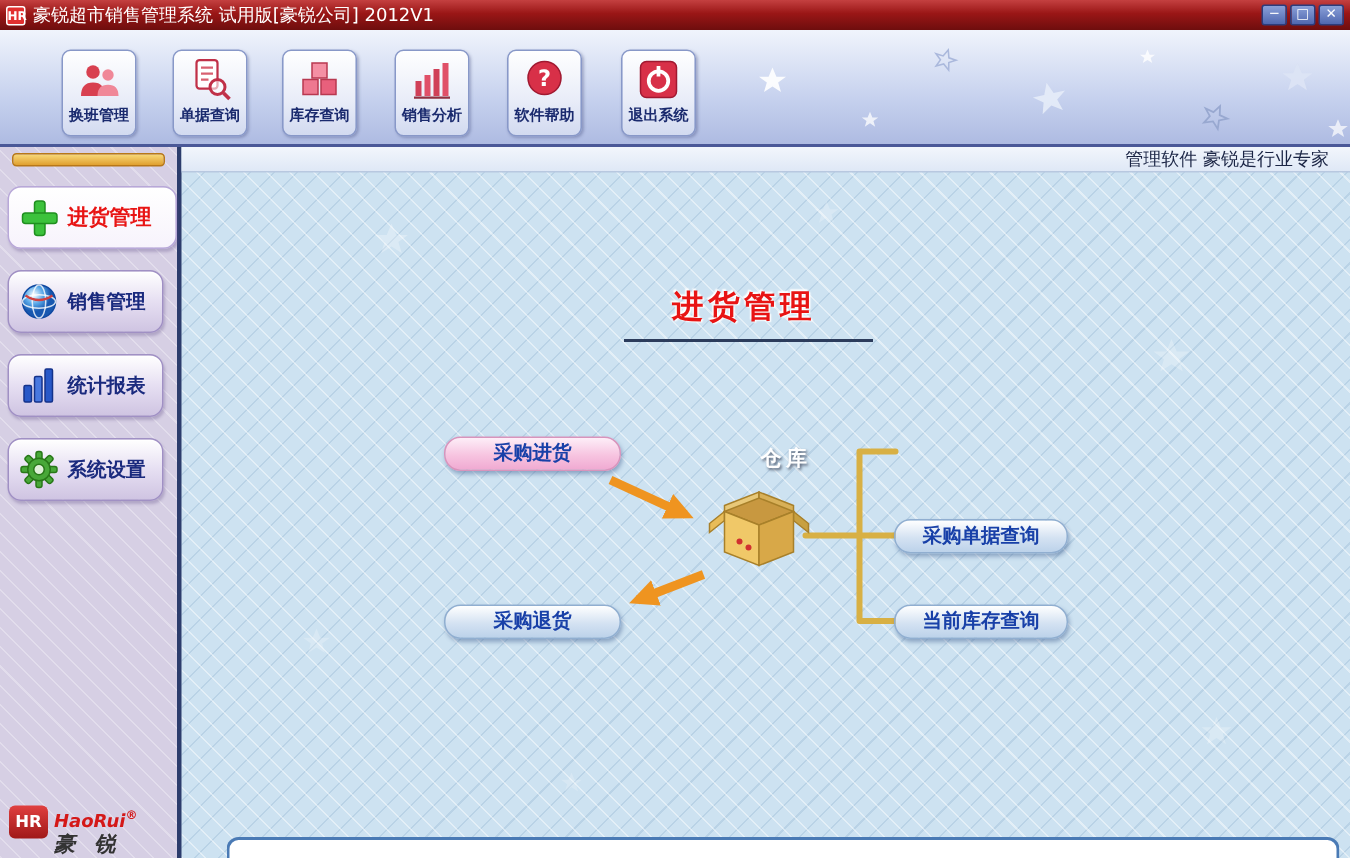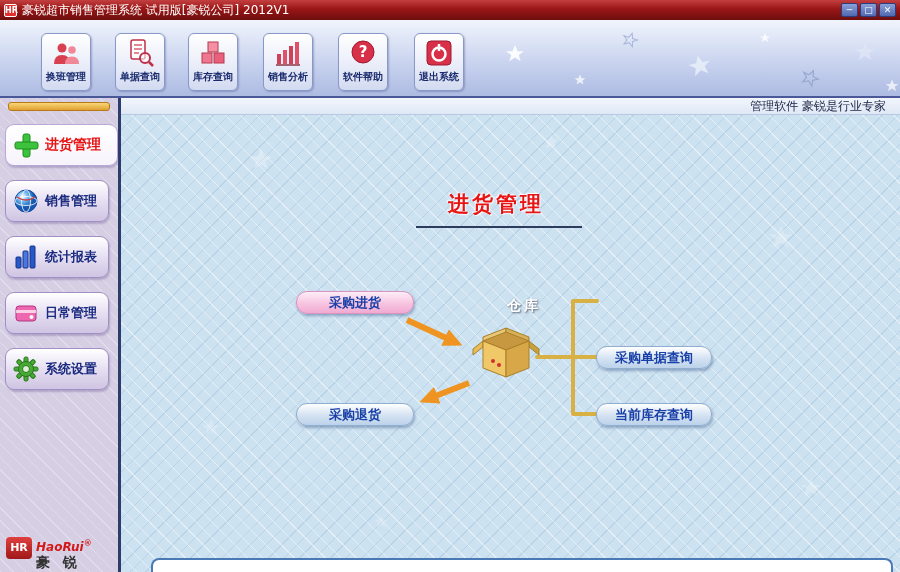--- a/index.html
+++ b/index.html
@@ -74,21 +74,21 @@
   }
   .m-icon { width:26px; height:26px; flex:0 0 26px; }
   .logo { position:absolute; left:6px; bottom:0; display:flex; gap:4px; align-items:flex-start; }
   .logo-mark {
     width:26px; height:22px; background:linear-gradient(#e04040,#a01818);
     border-radius:4px; color:#fff; font-weight:bold; font-size:11px;
     text-align:center; line-height:22px;
   }
   .logo-brand { font-size:12px; font-weight:bold; font-style:italic; color:#d41818; line-height:13px; }
   .logo-reg { font-size:8px; vertical-align:super; }
-  .logo-cn { font-size:14px; font-weight:bold; color:#333; letter-spacing:4px; }
+  .logo-cn { font-size:14px; font-weight:bold; color:#333; letter-spacing:4px;font-style:italic; }
 
   
   .main {
     position:absolute; left:118px; top:98px; width:782px; height:474px;
     border-left:3px solid #2c3c6c;
     background-color:#cde2f1;
     background-image:
       repeating-linear-gradient(45deg, rgba(255,255,255,.45) 0 1px, transparent 1px 11px),
       repeating-linear-gradient(135deg, rgba(140,175,205,.30) 0 1px, transparent 1px 11px);
   }
@@ -268,30 +268,20 @@
       <span class="m-icon">
         <svg width="26" height="26" viewBox="0 0 26 26">
           <rect x="3" y="13" width="5" height="11" rx="1" fill="#2858c8" stroke="#14328a"></rect>
           <rect x="10" y="7" width="5" height="17" rx="1" fill="#4878e0" stroke="#14328a"></rect>
           <rect x="17" y="2" width="5" height="22" rx="1" fill="#2858c8" stroke="#14328a"></rect>
         </svg>
       </span>
       <span>统计报表</span>
     </div>
 
-    <div class="menu-item">
-      <span class="m-icon">
-        <svg width="26" height="26" viewBox="0 0 26 26">
-          <rect x="3" y="6" width="20" height="15" rx="3" fill="#ee68b0" stroke="#b03880"></rect>
-          <rect x="3" y="10" width="20" height="3" fill="#ffffff" opacity="0.7"></rect>
-          <circle cx="18.5" cy="17" r="2" fill="#ffffff"></circle>
-        </svg>
-      </span>
-      <span>日常管理</span>
-    </div>
 
     <div class="menu-item">
       <span class="m-icon">
         <svg width="26" height="26" viewBox="0 0 26 26">
           <g fill="#48a838" stroke="#287818" stroke-width="1">
             <rect x="11" y="1" width="4" height="24" rx="1.5"></rect>
             <rect x="11" y="1" width="4" height="24" rx="1.5" transform="rotate(45 13 13)"></rect>
             <rect x="11" y="1" width="4" height="24" rx="1.5" transform="rotate(90 13 13)"></rect>
             <rect x="11" y="1" width="4" height="24" rx="1.5" transform="rotate(135 13 13)"></rect>
             <circle cx="13" cy="13" r="7.5"></circle>

